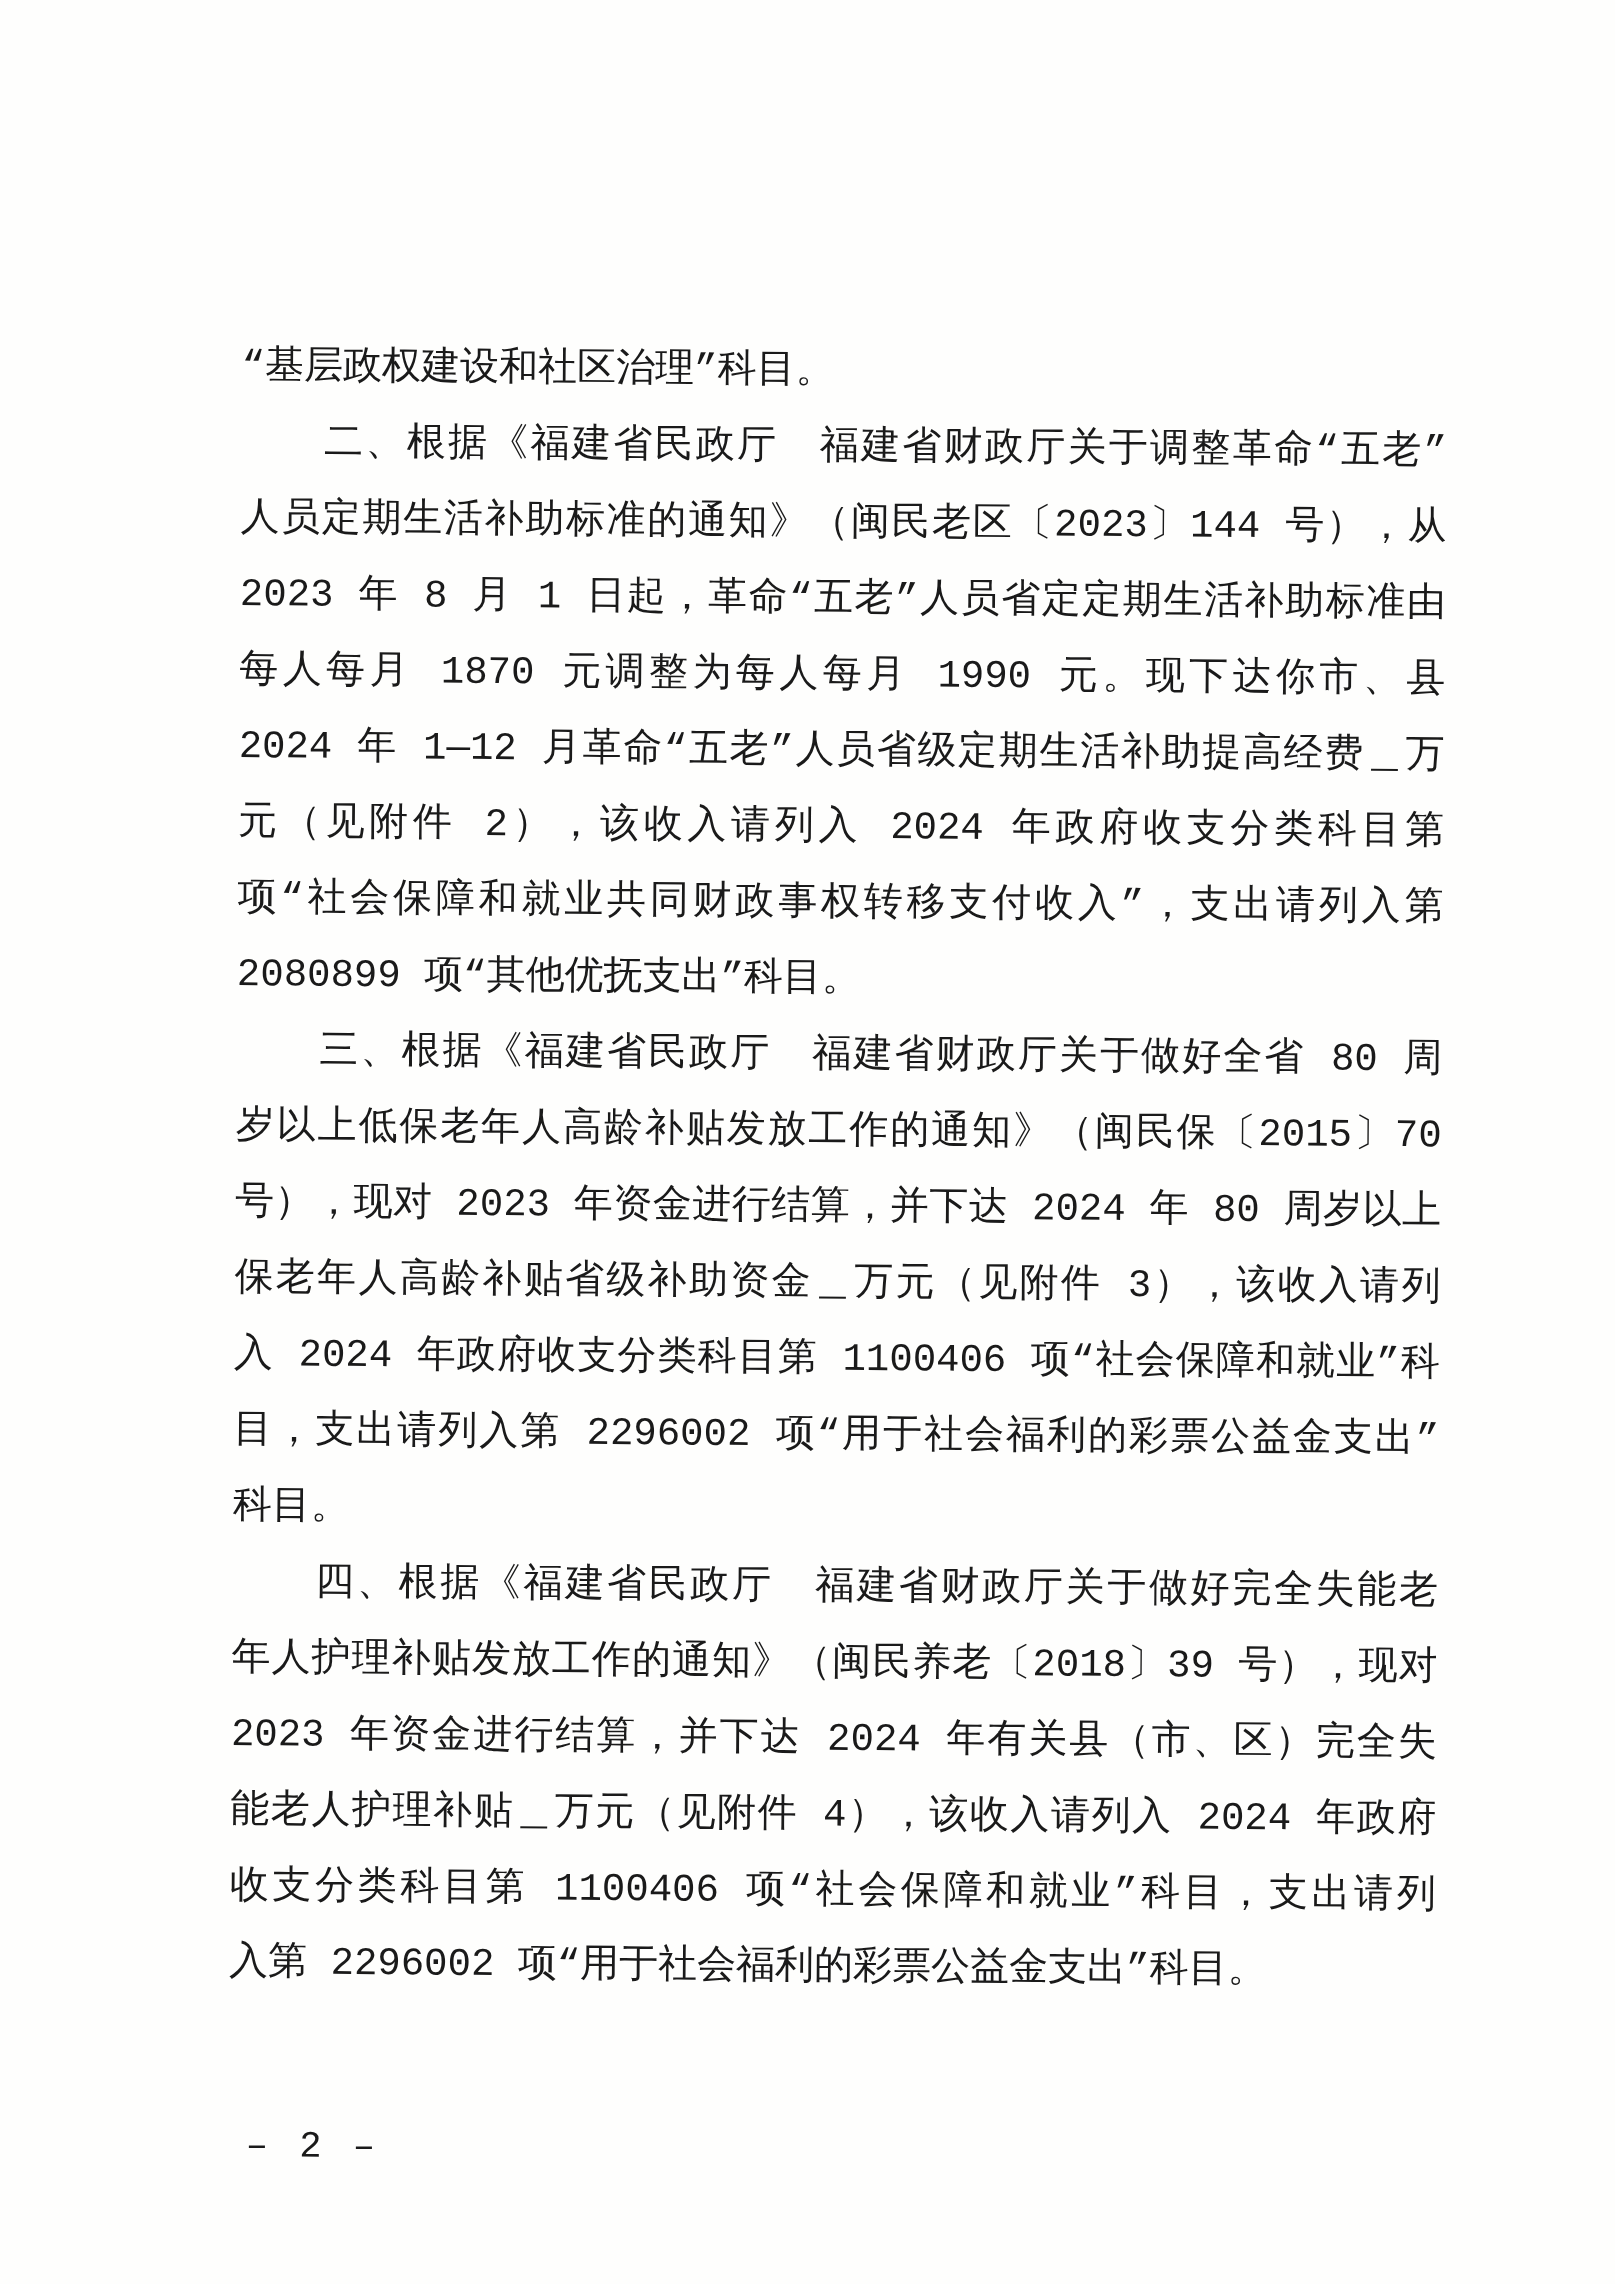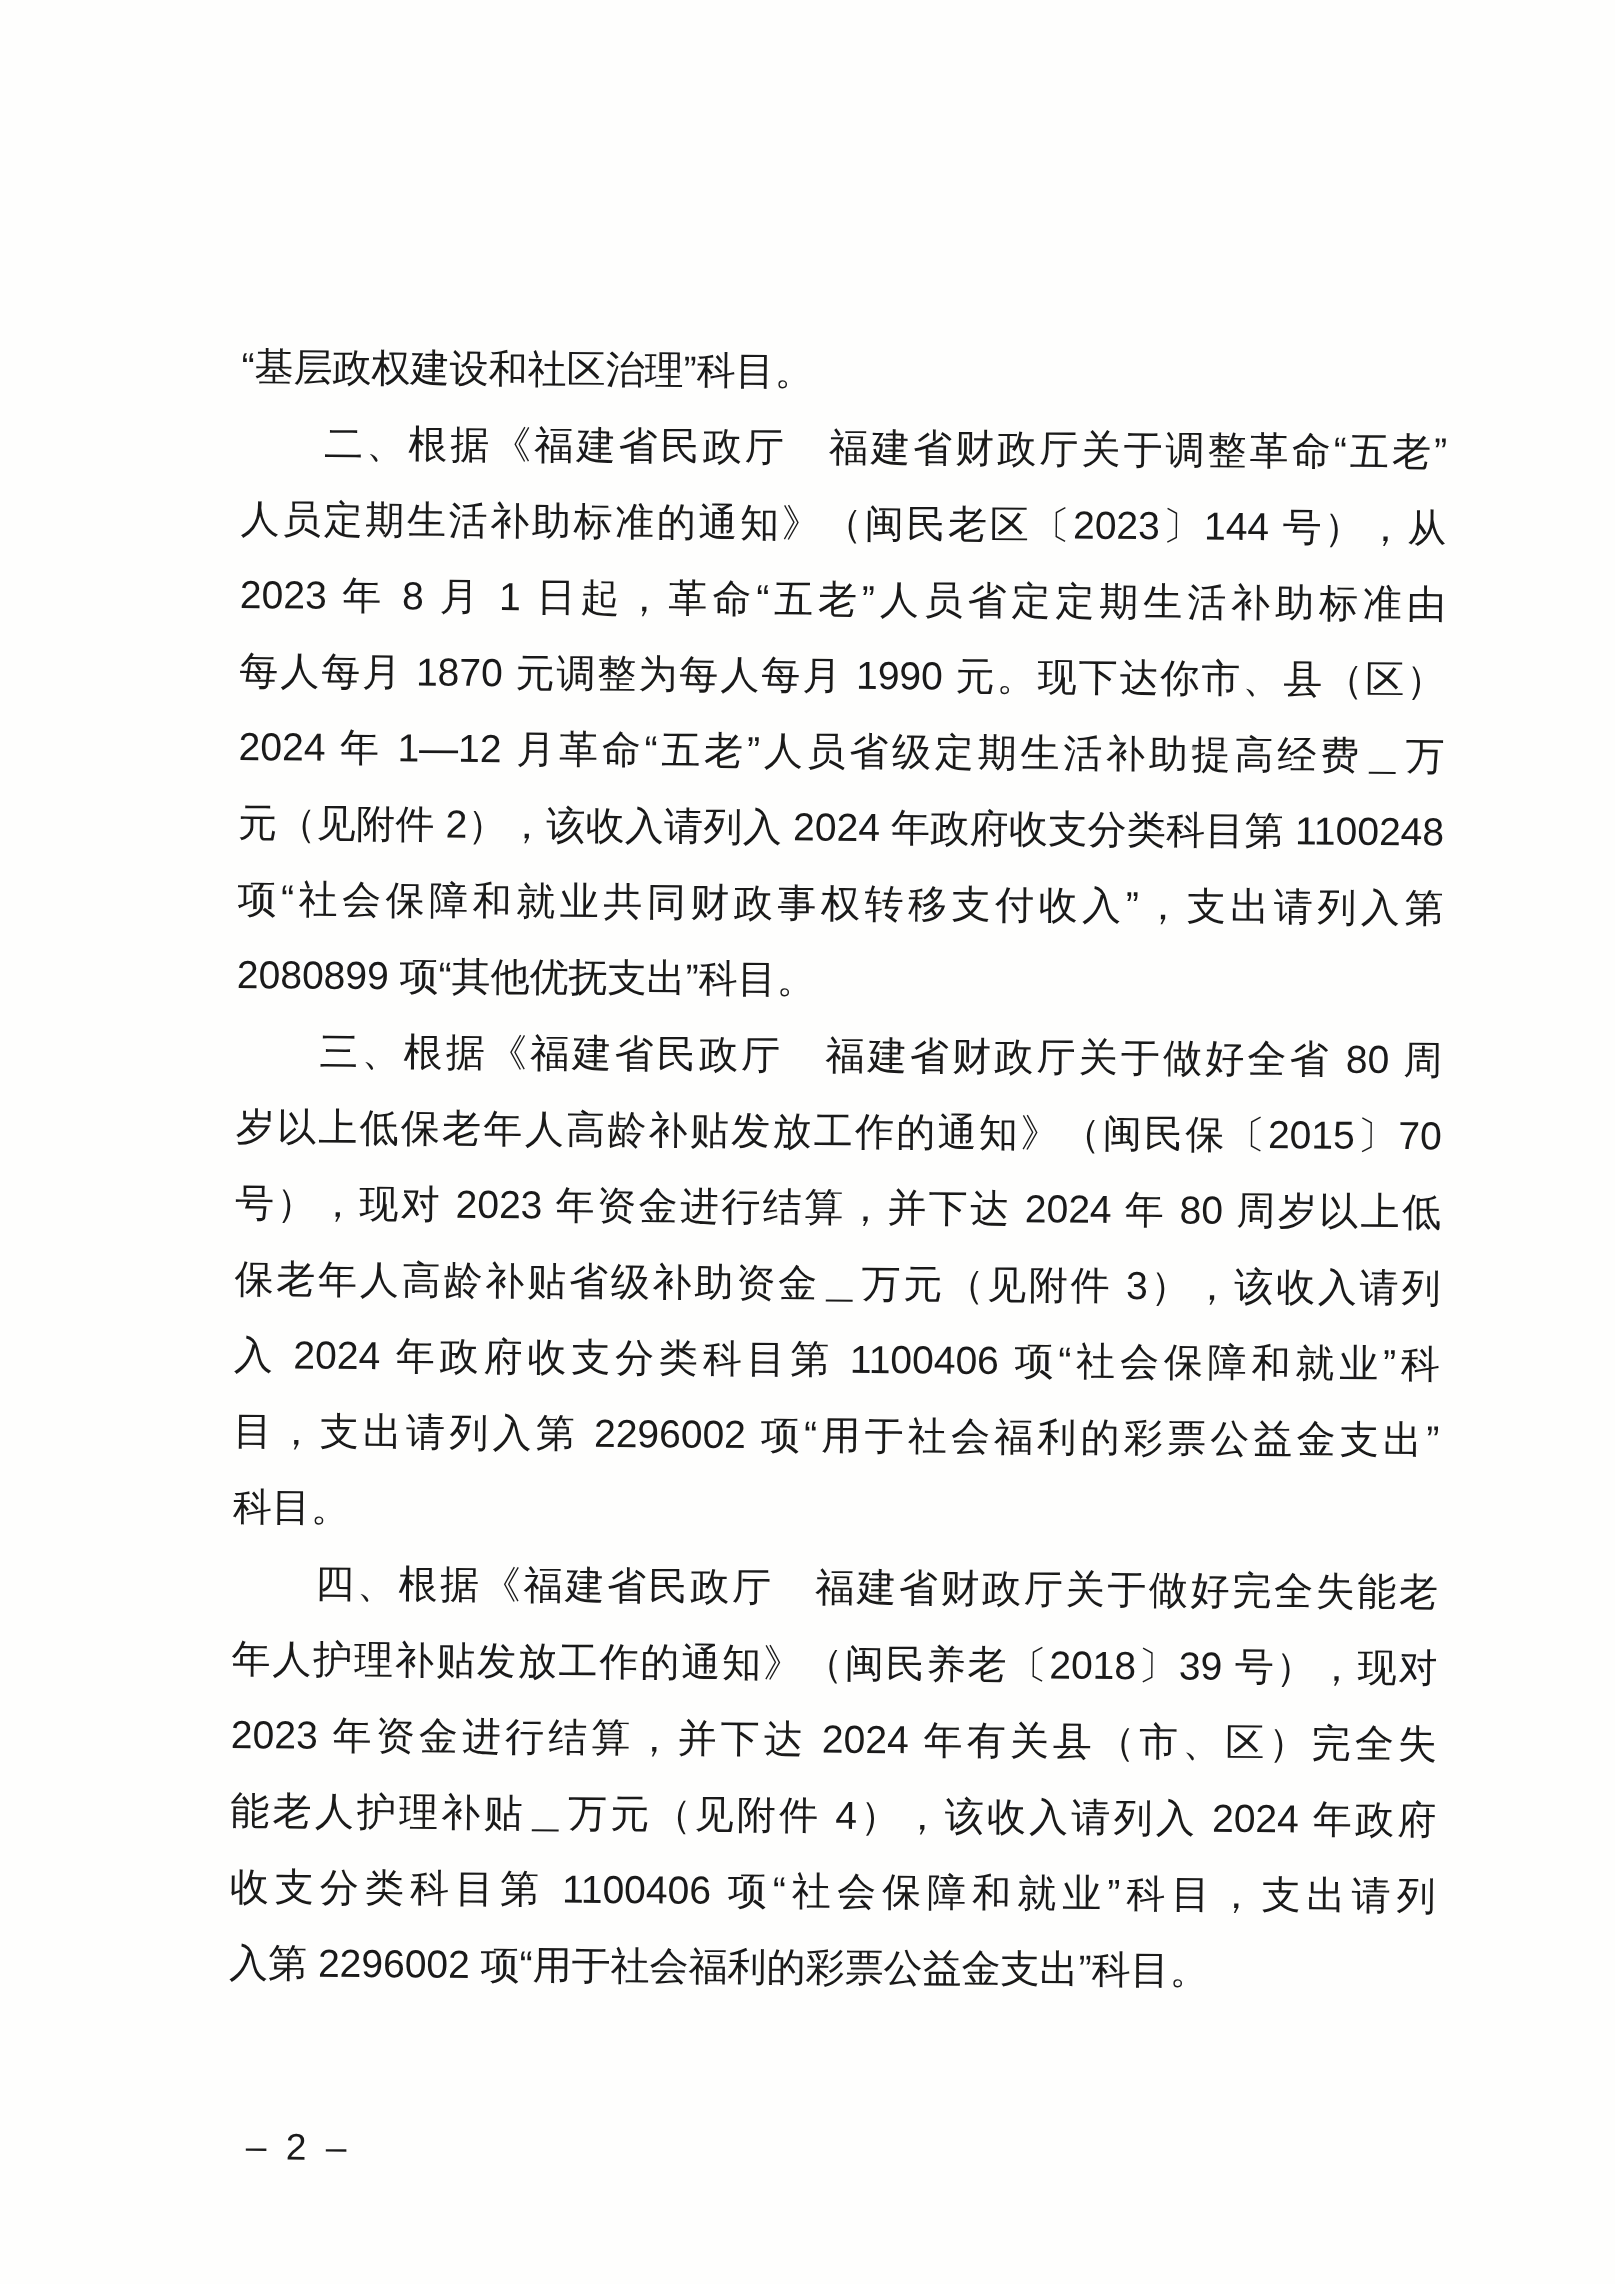--- a/index.html
+++ b/index.html
@@ -1,21 +1,21 @@
 <!DOCTYPE html>
 <html lang="zh" style="--ink: #1a1a1a; --paper: #fefefd;font-size:10.4px"><head>
 <meta charset="utf-8">
 <style>
   html,body{margin:0;padding:0;}
   .page{
     position:relative;
     width:1616px;height:2284px;
     background:var(--paper,#fefefd);
     overflow:hidden;
-    font-family:Liberation Sans, sans-serif;
+    font-family:Liberation Mono, monospace;
     color:var(--ink,#1a1a1a);
   }
   
   .scan{
     position:absolute;
     left:242px;top:329px;
     width:1206px;
     transform:rotate(0.45deg);
     transform-origin:0 0;
   }

